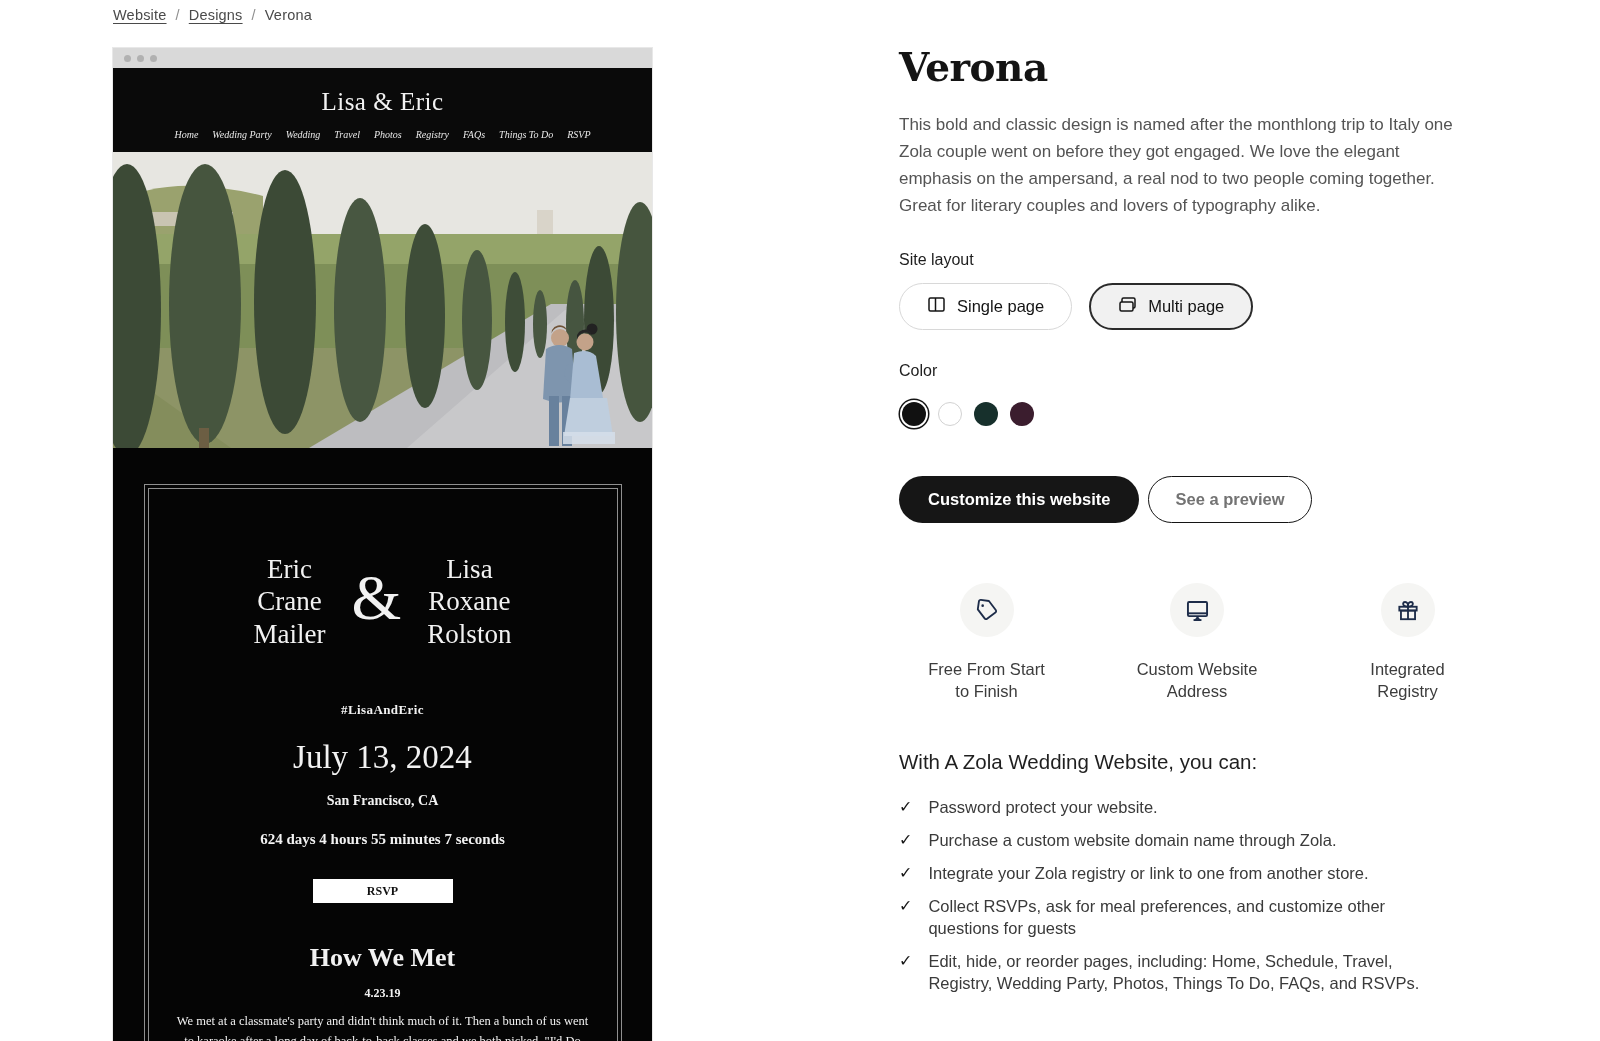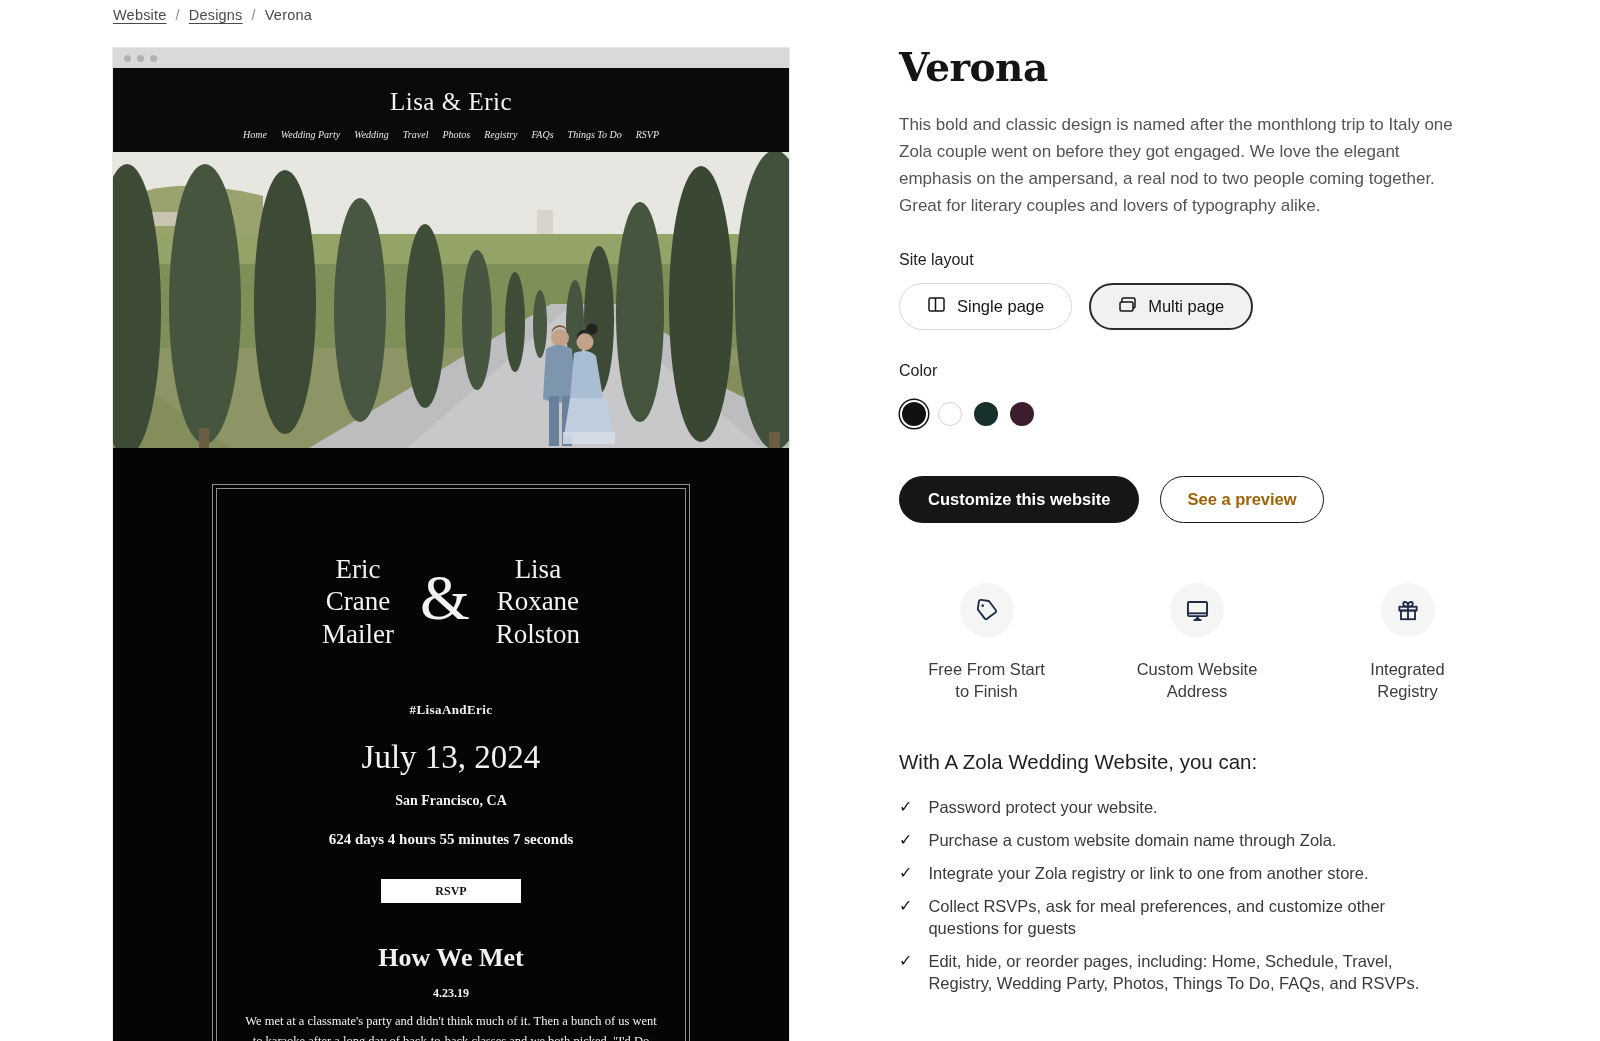--- a/index.html
+++ b/index.html
@@ -7,21 +7,21 @@
               font-family:"Liberation Sans", sans-serif; }
   #stage { position:relative; width:1600px; height:1041px; }
 
   
   .breadcrumb { position:absolute; left:113px; top:7px; font-size:14.5px; color:#4a4a4a;
                 display:flex; gap:9px; align-items:center; letter-spacing:.2px; }
   .breadcrumb a { color:#4a4a4a; text-decoration:underline; text-underline-offset:3px; cursor:pointer; }
   .crumb-sep { color:#8f8f8f; }
 
   
-  .preview { position:absolute; left:113px; top:48px; width:676px; height:993px; overflow:hidden;
+  .preview { position:absolute; left:113px; top:48px; width:539px; height:993px; overflow:hidden;
              box-shadow:0 0 0 1px #e8e8e8; }
   .browser-bar { height:20px; background:#d9d9d9; display:flex; align-items:center; gap:6px; padding-left:11px; }
   .browser-dot { width:7px; height:7px; border-radius:50%; background:#b1b1b1; }
   .site-header { background:#0a0a0a; height:84px; text-align:center; padding-top:20px;
                  font-family:"Liberation Serif", serif; color:#f3f3f3; }
   .site-title { font-size:25px; letter-spacing:.5px; }
   .site-nav { margin-top:13px; display:flex; justify-content:center; gap:14px; font-size:10px; color:#e9e9e9; }
   .site-nav span { cursor:pointer;font-style:italic; }
   .hero { height:296px; display:block; }
   .hero svg { display:block; width:676px; height:296px; }
@@ -52,25 +52,25 @@
   .layout-buttons { margin-top:14px; display:flex; gap:17px; }
   .pill { height:47px; border-radius:26px; display:inline-flex; align-items:center; gap:11px;
           padding:16px 27px; font-size:16.5px; color:#141414; background:#ffffff;
           border:1px solid #d8d8d8; cursor:pointer; }
   .pill.selected { border:2px solid #2b2b2b; background:#f1f1f1; }
   .pill svg { flex:none; }
   .swatches { margin-top:19px; display:flex; gap:12px; align-items:center; height:30px; padding-left:3px; }
   .swatch { width:24px; height:24px; border-radius:50%; cursor:pointer; }
   .swatch.selected { box-shadow:0 0 0 2px #ffffff, 0 0 0 3.5px #141414; }
   .swatch.bordered { border:1px solid #d2d2d2; }
-  .cta-row { margin-top:47px; display:flex; gap:21px; align-items:center; }
+  .cta-row { margin-top:47px; display:flex; gap:9px; align-items:center; }
   .btn-primary { background:#161616; color:#ffffff; font-weight:bold; font-size:16.5px;
                  height:47px; border:none; border-radius:26px; padding:0 29px; cursor:pointer;
                  font-family:"Liberation Sans", sans-serif; }
-  .btn-secondary { background:#ffffff; color:#a16207; font-weight:bold; font-size:16.5px;
+  .btn-secondary { background:#ffffff; color:#737373; font-weight:bold; font-size:16.5px;
                    height:47px; border:1.5px solid #141414; border-radius:26px; padding:0 26px;
                    cursor:pointer; font-family:"Liberation Sans", sans-serif; }
   .features { margin-top:60px; display:flex; justify-content:space-between; width:596px; }
   .feature { width:175px; text-align:center; }
   .feature-circle { width:54px; height:54px; border-radius:50%; background:#f5f5f3;
                     margin:0 auto; display:flex; align-items:center; justify-content:center; }
   .feature-label { margin-top:21px; font-size:16.5px; line-height:22px; color:#3c3c3c; }
   .benefits-heading { margin-top:48px; font-size:20.5px; color:#1f1f1f; }
   .benefits { margin-top:22px; list-style:none; }
   .benefit { display:flex; gap:16px; margin-bottom:11px; }

